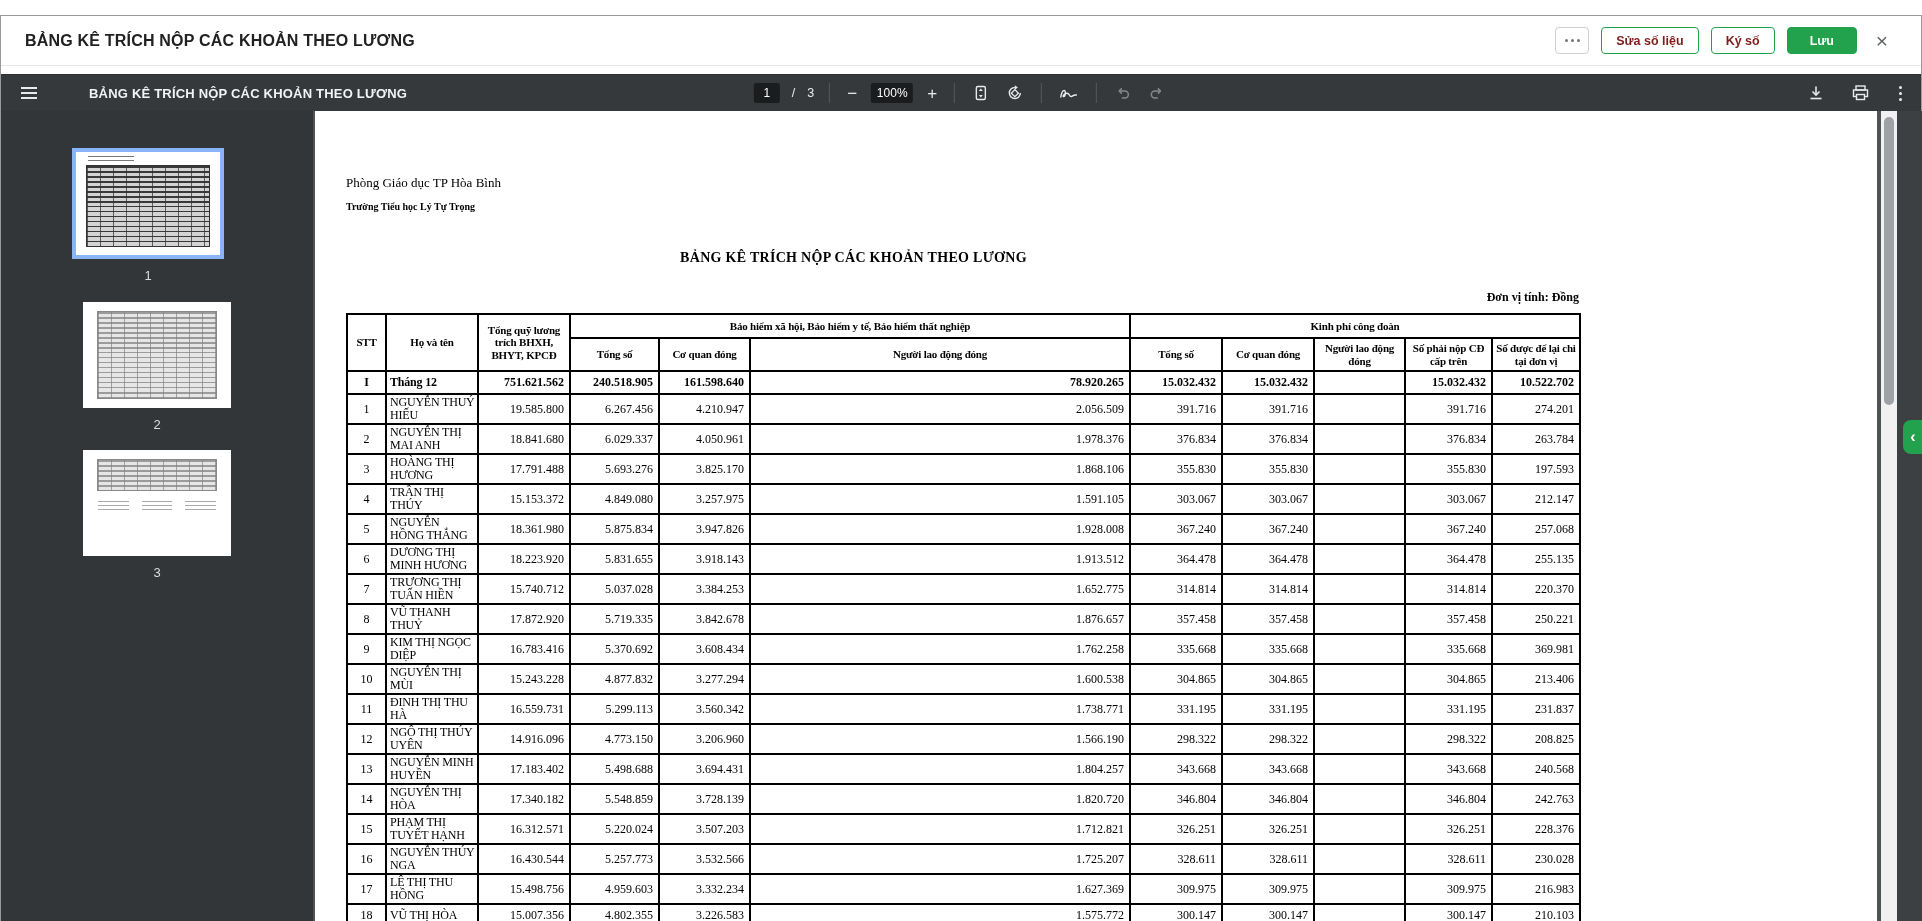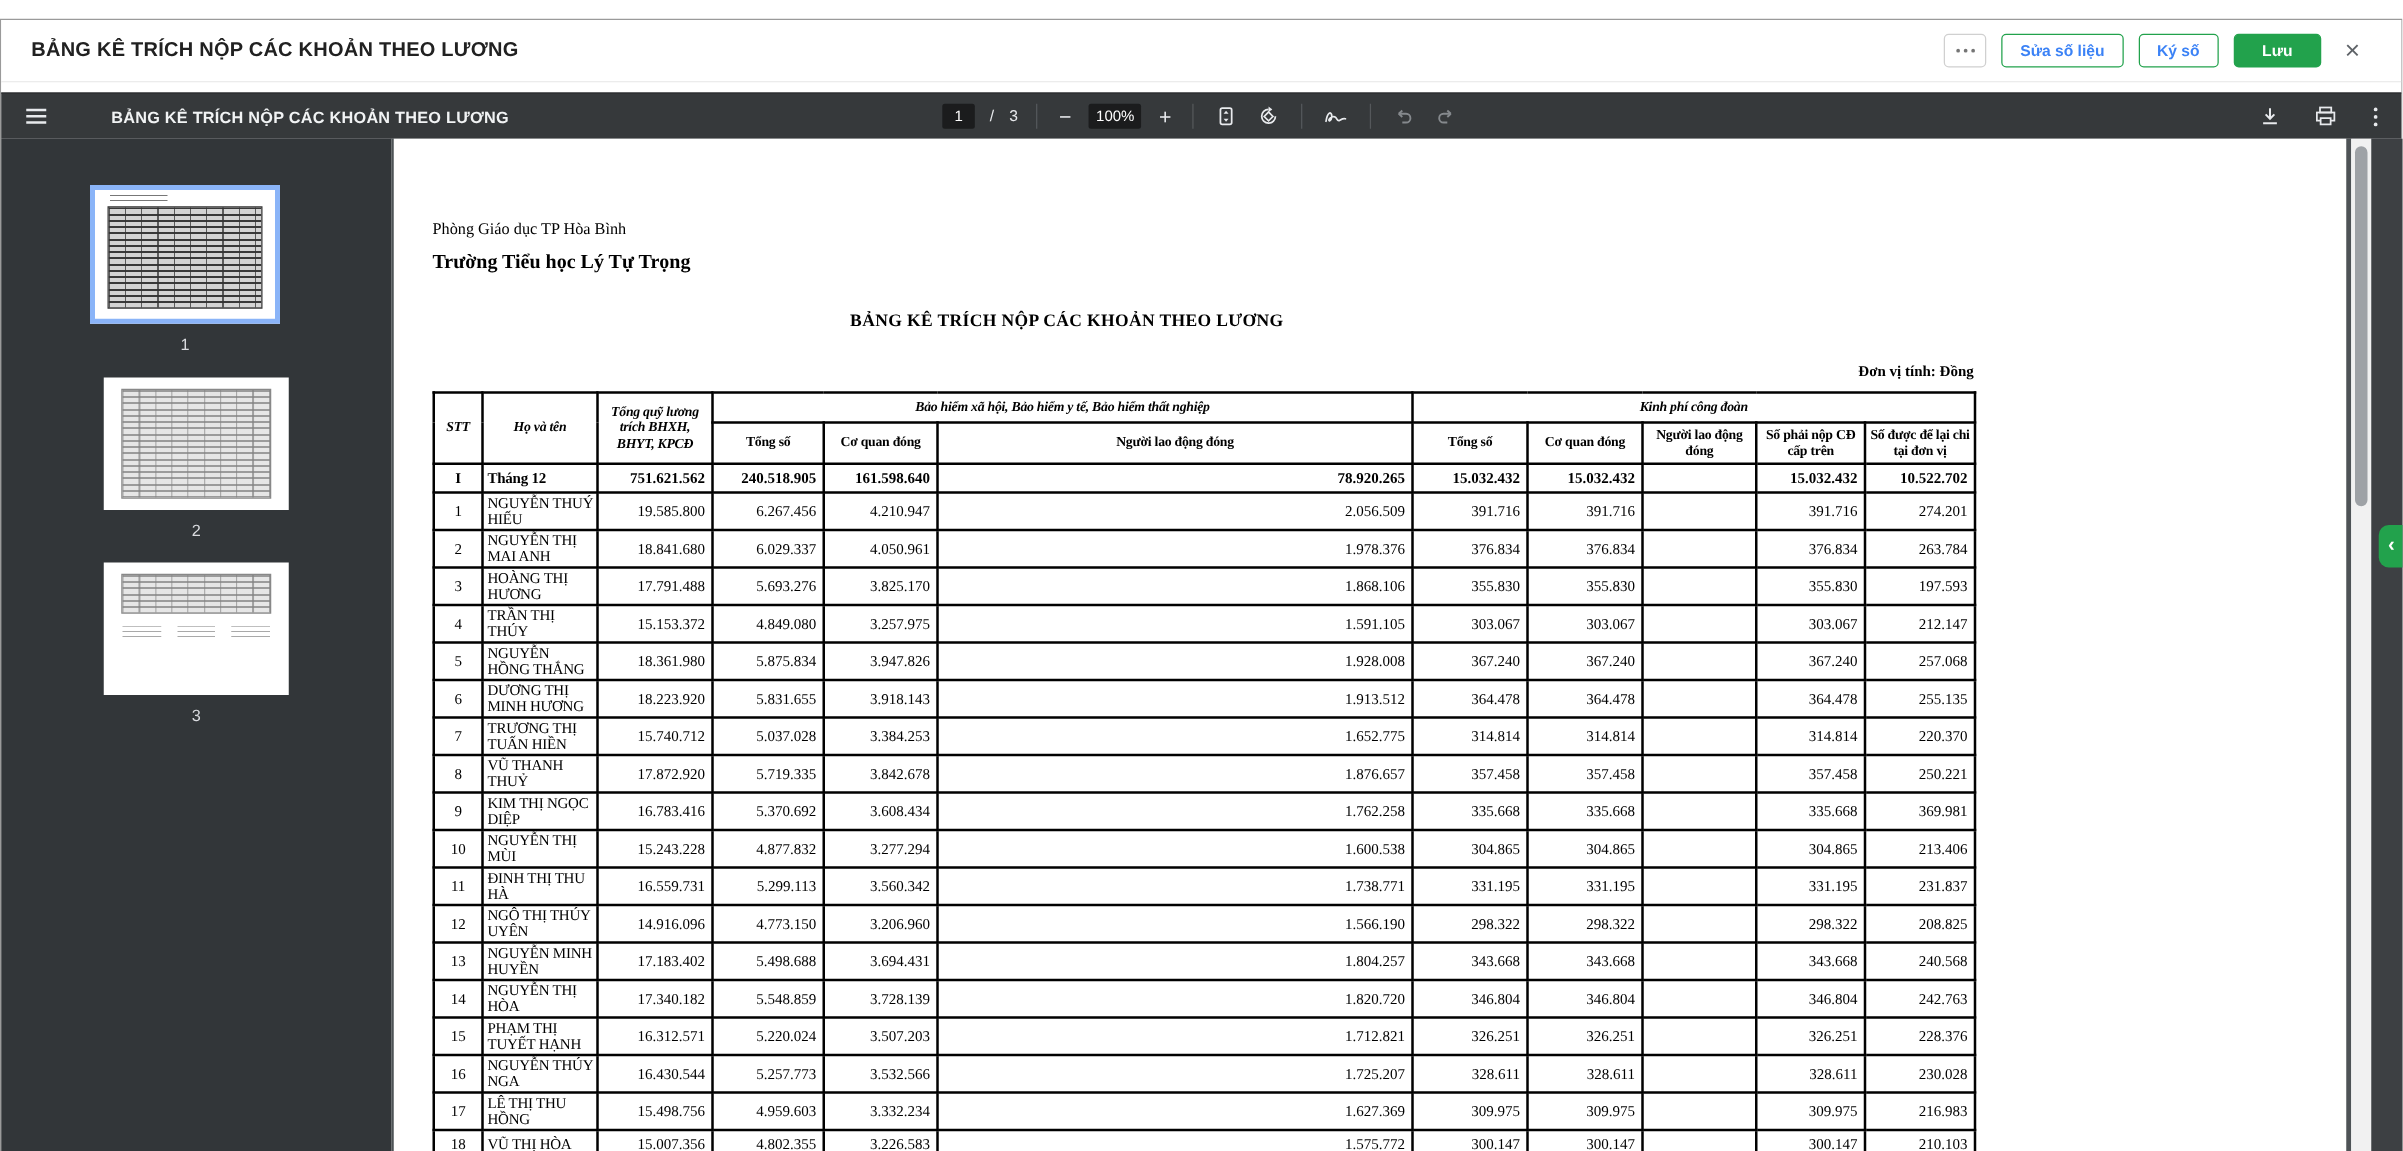--- a/index.html
+++ b/index.html
@@ -8,21 +8,21 @@
   .window { width:1922px; height:921px; position:relative; border:1px solid #9a9a9a; background:#fff;margin-top:15px; }
 
   
   .topbar { height:50px; background:#fff; border-bottom:1px solid #e6e6e6; display:flex; align-items:center; justify-content:space-between; padding:0 26px 0 24px; }
   .topbar-title { font-size:16px; font-weight:600; color:#212121; letter-spacing:.2px; }
   .topbar-actions { display:flex; align-items:center; gap:12px; }
   .btn { height:27px; border-radius:4px; background:#fff; font-family:"Liberation Sans",sans-serif; font-size:12.5px; font-weight:700; cursor:pointer; display:inline-flex; align-items:center; justify-content:center; }
   .btn-more { width:34px; border:1px solid #d0d0d0; color:#757575; }
   .dots3 { display:inline-flex; gap:3px; }
   .dots3 i { width:3px; height:3px; border-radius:50%; background:#757575; }
-  .btn-outline { border:1px solid #22A24C; color:#3b82f6; padding:0 14px; }
+  .btn-outline { border:1px solid #22A24C; color:#7f1d1d; padding:0 14px; }
   .btn-solid { border:1px solid #22A24C; background:#22A24C; color:#fff; padding:0 22px; }
   .btn-close { border:none; background:none; color:#5f6368; font-size:21px; width:26px; cursor:pointer; line-height:1; font-weight:400; }
   .gap-strip { height:8px; background:#fff; }
 
   
   .toolbar { height:37px; background:#36393b; position:relative; display:flex; align-items:center; color:#e8eaed; border-top:1px solid #2c2e30; }
   .tb-left { display:flex; align-items:center; padding-left:16px; }
   .tb-icon-btn { background:none; border:none; cursor:pointer; display:flex; align-items:center; justify-content:center; padding:4px; }
   .hamburger { display:flex; flex-direction:column; gap:3px; }
   .hamburger i { display:block; width:16px; height:2px; background:#e8eaed; }
@@ -65,27 +65,27 @@
       background:
       repeating-linear-gradient(to right, rgba(130,130,130,.7) 0 1px, transparent 1px 13px),
       repeating-linear-gradient(to bottom, rgba(130,130,130,.8) 0 1.5px, rgba(205,205,205,.5) 1.5px 5px); }
   .sig-marks { position:absolute; top:48%; left:8%; right:8%; display:flex; justify-content:space-between; }
   .sig-marks i { width:26%; height:10px;
       background:repeating-linear-gradient(to bottom, #a9a9a9 0 1px, transparent 1px 4px); }
 
   .page-wrap { width:1568px; flex:none; background:#4e5356; position:relative; }
   .doc-page { position:absolute; left:2px; top:0; width:1562px; height:826px; background:#fff; font-family:"Liberation Serif", serif; color:#000; }
   .org1 { position:absolute; left:31px; top:64px; font-size:13px; }
-  .org2 { position:absolute; left:31px; top:90px; font-size:16px; font-weight:bold; }
+  .org2 { position:absolute; left:31px; top:90px; font-size:10px; font-weight:bold; }
   .doc-title { position:absolute; left:31px; top:139px; width:1015px; text-align:center; font-size:14px; font-weight:bold; letter-spacing:.3px; }
   .unit-note { position:absolute; left:31px; top:179px; width:1233px; text-align:right; font-size:12px; font-weight:bold; }
   table.doc-tbl { position:absolute; left:31px; top:202px; width:1233px; border-collapse:collapse; table-layout:fixed; }
   .doc-tbl th, .doc-tbl td { border:2px solid #000; }
   .doc-tbl th { font-size:11px; font-weight:bold; text-align:center; padding:1px 2px; line-height:12.5px; letter-spacing:-.2px; }
-  .doc-tbl thead tr:nth-child(1) th { height:24px;font-style:italic; }
+  .doc-tbl thead tr:nth-child(1) th { height:24px; }
   .doc-tbl thead tr:nth-child(2) th { height:33px; }
   .doc-tbl td { font-size:12px; height:23px; padding:1px 2px; }
   .c-stt { text-align:center; }
   .c-name { text-align:left; padding-left:3px !important; line-height:13px; letter-spacing:-.2px; }
   .c-num { text-align:right; padding-right:5px !important; }
   .summary-row td { font-weight:bold; }
 
   .vscroll { width:16px; flex:none; background:#f1f1f1; position:relative; }
   .vthumb { position:absolute; left:3px; width:10px; top:6px; height:288px; background:#9ea2a6; border-radius:6px; }
   .right-rail { width:26px; flex:none; background:#3d4043; position:relative; }

